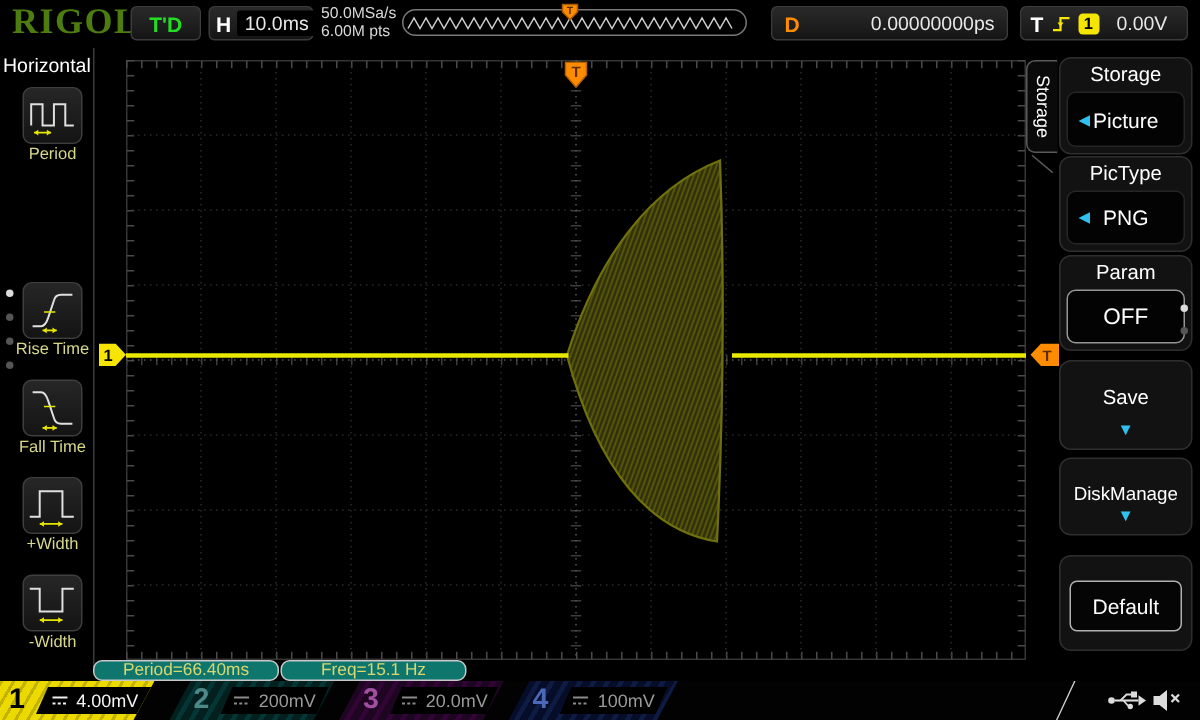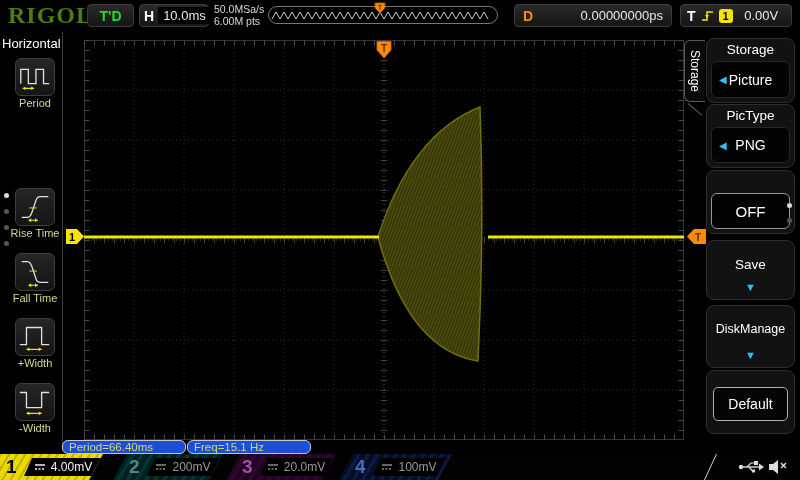--- a/index.html
+++ b/index.html
@@ -39,21 +39,21 @@
   
   .rtab { left:684px; top:40px; width:21px; height:62px; border:1px solid #5a5a5a; border-right:none; border-radius:6px 0 0 6px; color:#fff; font-size:12px; display:flex; align-items:center; justify-content:center; writing-mode:vertical-rl; background:#0a0a0a; }
   .rm-panel { position:absolute; left:706px; width:89px; background:#121212; border:1px solid #2e2e2e; border-radius:8px; }
   .rm-label { display:block; text-align:center; color:#fff; font-size:13.5px; padding-top:3px; }
   .rm-valbtn { position:absolute; left:4px; right:4px; bottom:4px; top:22px; background:#030303; border:1px solid #262626; border-radius:6px; display:flex; align-items:center; justify-content:center; color:#fff; font-size:14px; }
   .rm-arrow-l { position:absolute; left:7px; color:#30c0f0; font-size:10px; }
   .rm-down { position:absolute; left:0; right:0; bottom:7px; text-align:center; color:#30c0f0; font-size:11px; line-height:10px; }
   .rm-center-label { position:absolute; left:0; right:0; top:16px; text-align:center; color:#fff; font-size:13.5px; }
 
   
-  .meas { top:440px; height:14px; border:1px solid #c8c8c8; border-radius:6px; background:#1d4ed8; color:#d8d870; font-size:11.5px; line-height:12px; padding:0 6px; white-space:nowrap; }
+  .meas { top:440px; height:14px; border:1px solid #c8c8c8; border-radius:6px; background:#0f766e; color:#d8d870; font-size:11.5px; line-height:12px; padding:0 6px; white-space:nowrap;text-align:center; }
   .chbar { left:0; top:454px; width:800px; height:26px; background:#020202; }
   .chblock { position:absolute; top:0; height:26px; }
   .ch-num { position:absolute; font-weight:bold; font-size:19px; line-height:26px; }
   .ch-inset { position:absolute; top:4px; height:18px; background:#000; display:flex; align-items:center; justify-content:center; gap:5px; clip-path:polygon(8px 0, 100% 0, calc(100% - 8px) 100%, 0 100%); }
   .ch-scale { font-size:12px; }
   .ch1bg { left:0; width:112px; clip-path:polygon(0 0,103px 0,89px 100%,0 100%);
            background:repeating-linear-gradient(120deg, rgba(0,0,0,0.18) 0 2px, rgba(0,0,0,0) 2px 7px), #ecd900; }
   .ch2bg { left:113px; width:110px; clip-path:polygon(14px 0,110px 0,96px 100%,0 100%);
            background:repeating-linear-gradient(120deg, rgba(0,190,190,0.14) 0 3px, rgba(0,0,0,0) 3px 8px), #03201f; }
   .ch3bg { left:226px; width:110px; clip-path:polygon(14px 0,110px 0,96px 100%,0 100%);
@@ -242,31 +242,32 @@
 
   <div class="rm-panel" style="top:104px;height:64px">
     <span class="rm-label">PicType</span>
     <div class="rm-valbtn">
       <span class="rm-arrow-l">◀</span>
       <span>PNG</span>
     </div>
   </div>
 
   <div class="rm-panel" style="top:170px;height:64px">
+    <span class="rm-label">Param</span>
     <div class="rm-valbtn" style="border:1px solid #969696;font-size:15px">
       <span>OFF</span>
     </div>
   </div>
 
   <div class="rm-panel" style="top:240px;height:60px">
     <span class="rm-center-label">Save</span>
     <span class="rm-down">▼</span>
   </div>
 
-  <div class="rm-panel" style="top:305px;height:63px">
+  <div class="rm-panel" style="top:305px;height:52px">
     <span class="rm-center-label" style="font-size:12.5px">DiskManage</span>
     <span class="rm-down">▼</span>
   </div>
 
   <div class="rm-panel" style="top:370px;height:64px">
     <div style="position:absolute;left:6px;right:6px;top:16px;height:34px;border:1px solid #b0b0b0;border-radius:5px;background:#050505;display:flex;align-items:center;justify-content:center;color:#fff;font-size:14px">
       <span>Default</span>
     </div>
   </div>
 

